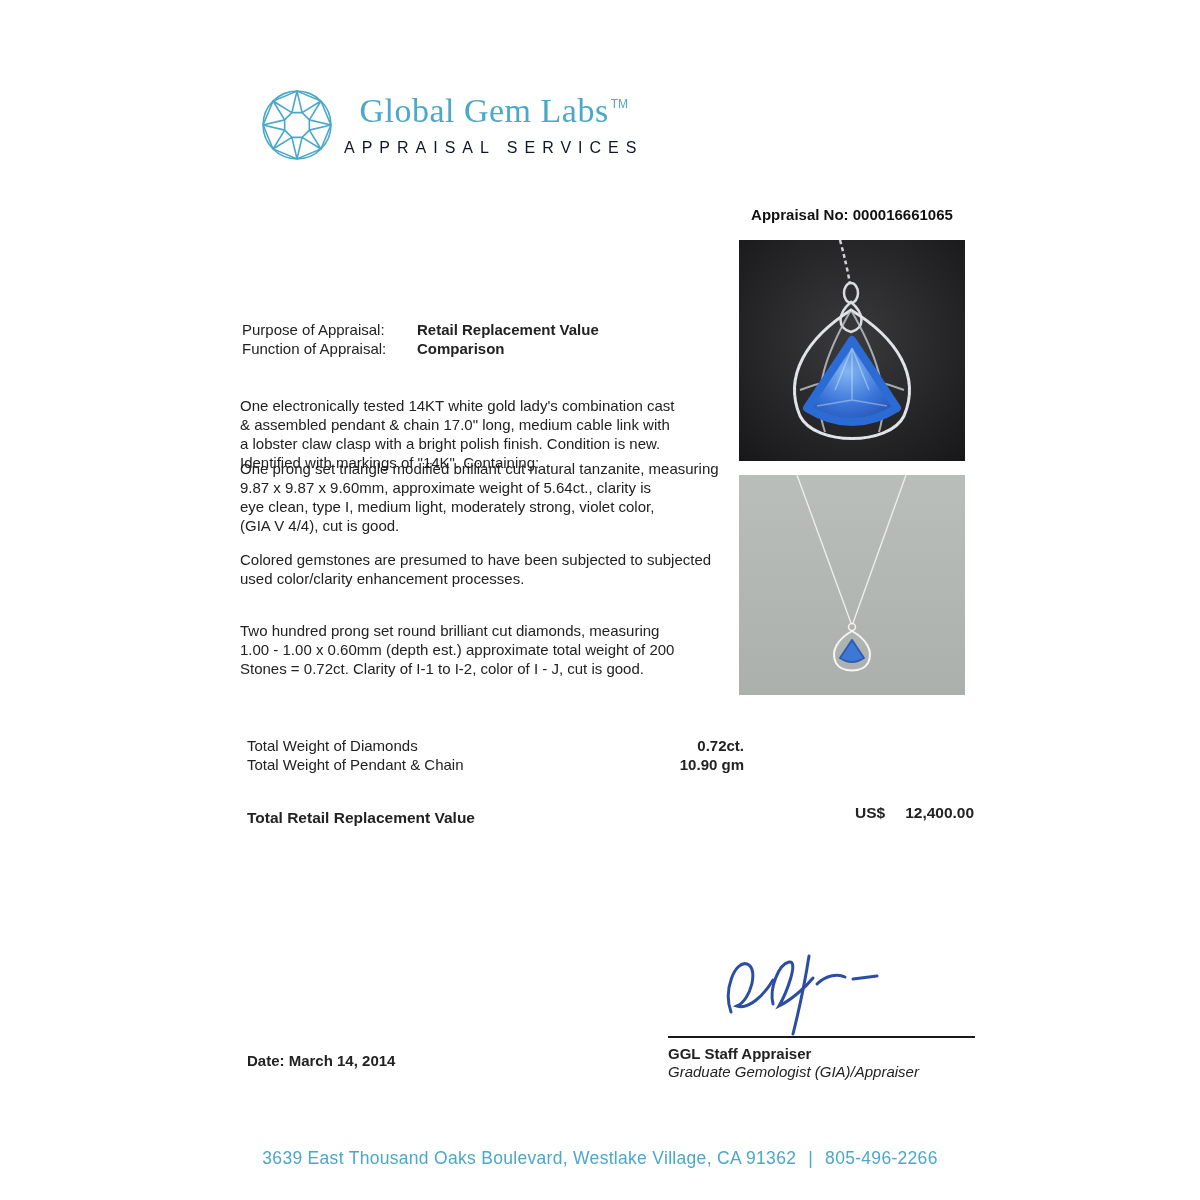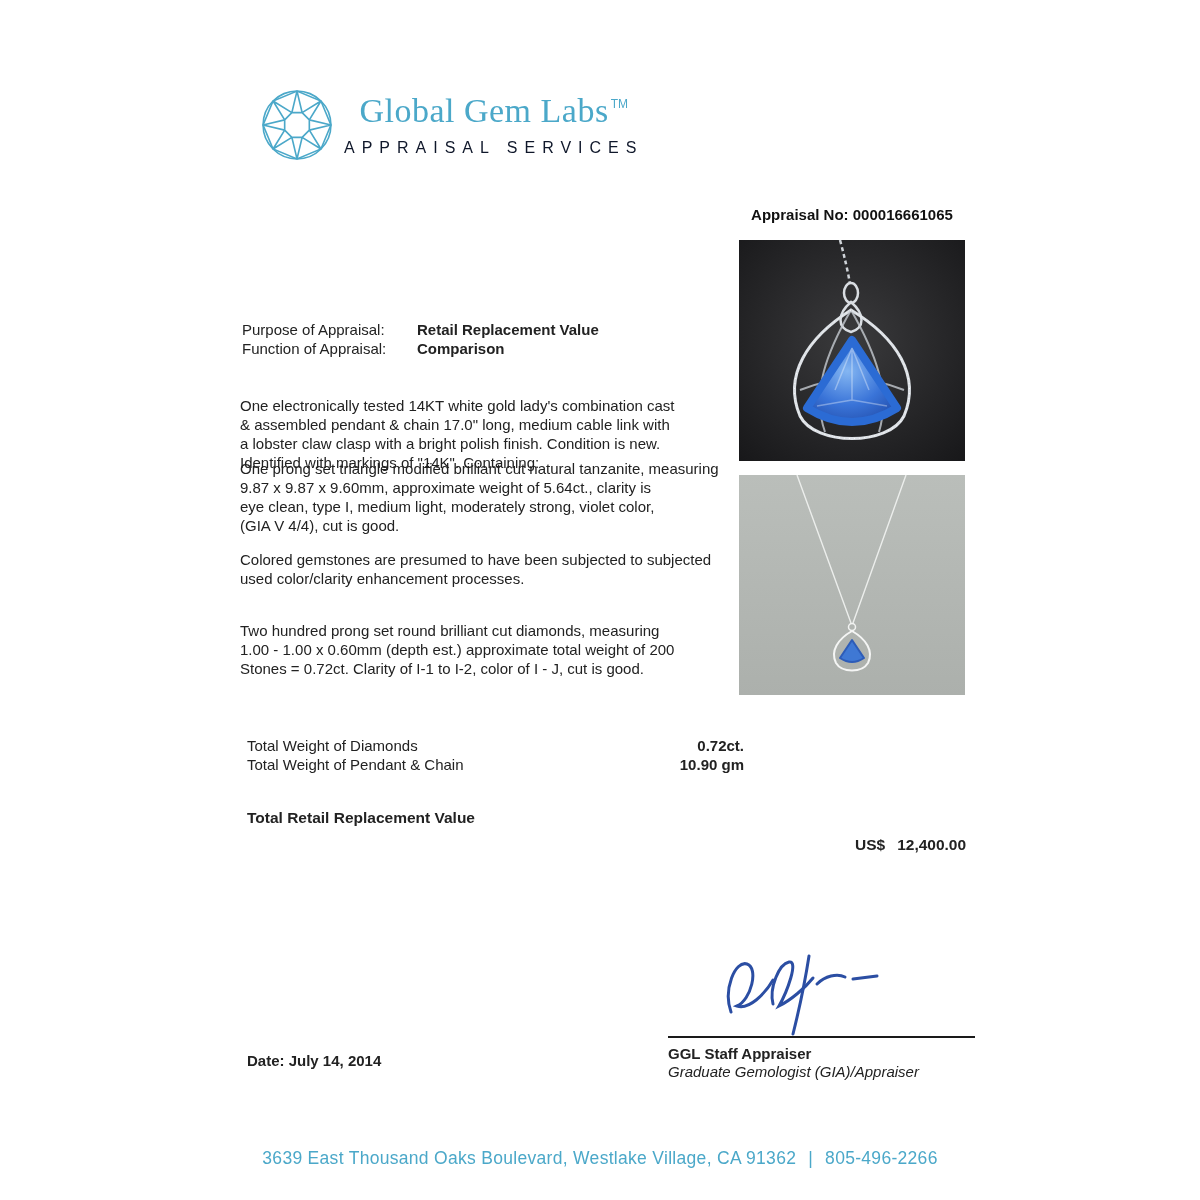--- a/index.html
+++ b/index.html
@@ -60,21 +60,21 @@
   .para-3 { top: 550px; }
   .para-4 { top: 621px; }
 
   
   .totals { position: absolute; left: 247px; top: 736px; width: 500px; font-size: 15px; line-height: 19px; }
   .totals-row { display: flex; }
   .totals-row .lbl { width: 377px; }
   .totals-row .val { width: 120px; text-align: right; font-weight: bold; }
 
   .grand-label { position: absolute; left: 247px; top: 809px; font-size: 15.5px; font-weight: bold; }
-  .grand-value { position: absolute; left: 855px; top: 804px; font-size: 15.5px; font-weight: bold; display: flex; gap: 12px; margin-top: 32px; }
+  .grand-value { position: absolute; left: 855px; top: 804px; font-size: 15.5px; font-weight: bold; display: flex; gap: 20px; }
 
   
   .signature-svg { position: absolute; left: 715px; top: 948px; width: 175px; height: 92px; }
   .sig-line { position: absolute; left: 668px; top: 1036px; width: 307px; height: 2px; background: #1a1a1a; }
   .appraiser-title { position: absolute; left: 668px; top: 1045px; font-size: 15px; font-weight: bold; }
   .appraiser-cred { position: absolute; left: 668px; top: 1063px; font-size: 15px; font-style: italic; }
   .date-line { position: absolute; left: 247px; top: 1052px; font-size: 15px; font-weight: bold; }
 
   
   .footer {
@@ -193,19 +193,19 @@
       <path d="M16,64 C8,42 20,12 32,16 C44,20 36,52 22,58 C34,62 50,46 58,32"></path>
       <path d="M58,56 C54,40 64,16 74,14 C84,12 72,44 64,58 C76,52 90,40 98,30"></path>
       <path d="M94,8 C90,34 84,62 78,86"></path>
       <path d="M102,36 C110,28 122,25 130,29"></path>
       <path d="M138,31 L162,28"></path>
     </svg>
   </div>
   <div class="sig-line"></div>
   <div class="appraiser-title">GGL Staff Appraiser</div>
   <div class="appraiser-cred">Graduate Gemologist (GIA)/Appraiser</div>
-  <div class="date-line">Date: July 14, 2014</div>
+  <div class="date-line">Date: March 14, 2014</div>
 
   <div class="footer">
     <span>3639 East Thousand Oaks Boulevard, Westlake Village, CA 91362</span><span>|</span><span>805-496-2266</span>
   </div>
 
 </div>
 
 </body></html>

